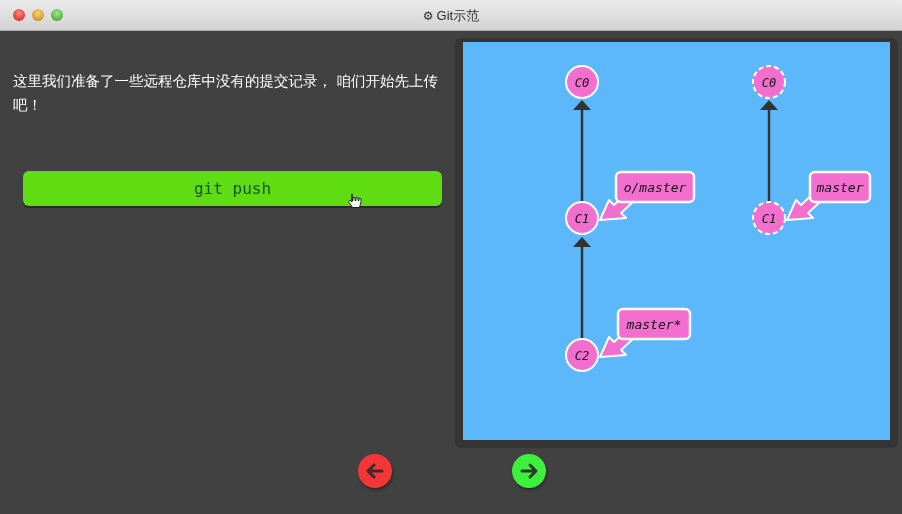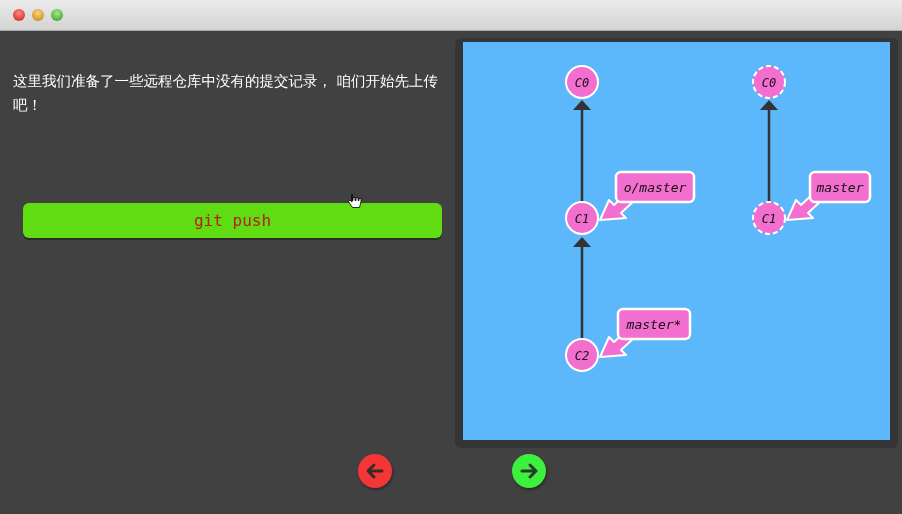--- a/index.html
+++ b/index.html
@@ -6,36 +6,39 @@
   body { width:902px; height:514px; overflow:hidden; background:#3c3c3c; font-family:"DejaVu Sans", sans-serif; position:relative; }
   .titlebar { position:absolute; left:0; top:0; width:902px; height:31px; background:linear-gradient(#ebebeb,#d3d3d3); border-bottom:1px solid #a8a8a8; box-sizing:border-box; }
   .tl { position:absolute; top:9px; width:12px; height:12px; border-radius:50%; }
   .tl.close { left:13px; background:radial-gradient(circle at 50% 35%, #ff8a80, #e0443e 60%, #b0312c); }
   .tl.min { left:32px; background:radial-gradient(circle at 50% 35%, #ffd27a, #d9a13a 60%, #a97a22); }
   .tl.max { left:51px; background:radial-gradient(circle at 50% 35%, #a6e88c, #5cb848 60%, #3f8a31); }
   .title { position:absolute; left:0; right:0; top:7px; text-align:center; font-size:13px; color:#2b2b2b; font-family:"Liberation Sans", sans-serif; }
   .title .gear { font-size:12px; margin-right:3px; }
   .content { position:absolute; left:0; top:31px; width:902px; height:483px; background:#414141; }
   .desc { position:absolute; left:13px; top:38px; width:440px; color:#ffffff; font-size:14.5px; line-height:24px; }
-  .cmd-btn { position:absolute; left:23px; top:140px; width:419px; height:35px; background:#5fdc12; border-radius:6px; box-shadow:0 2px 0 #2a2a2a; display:flex; align-items:center; justify-content:center; font-family:"DejaVu Sans Mono", monospace; font-size:16px; color:#b91c1c; cursor:pointer;margin-top:32px; }
+  .cmd-btn { position:absolute; left:23px; top:140px; width:419px; height:35px; background:#5fdc12; border-radius:6px; box-shadow:0 2px 0 #2a2a2a; display:flex; align-items:center; justify-content:center; font-family:"DejaVu Sans Mono", monospace; font-size:16px; color:#14532d; cursor:pointer; }
   .cursor { position:absolute; left:348px; top:162px; font-size:16px; color:#fff; }
   .viz-frame { position:absolute; left:455px; top:7px; width:443px; height:410px; background:#353535; border-radius:6px; }
   .viz { position:absolute; left:463px; top:11px; width:427px; height:398px; background:#5cb8fa;font-style:italic; }
   .nav-btn { position:absolute; top:423px; width:34px; height:34px; border-radius:50%; display:flex; align-items:center; justify-content:center; box-shadow:1px 2px 3px rgba(0,0,0,0.35); cursor:pointer; }
   .nav-btn.back { left:358px; background:#f53636; }
   .nav-btn.next { left:512px; background:#3ef03e; }
   .nav-btn svg { width:24px; height:24px; }
 </style>
 </head>
 <body>
 
 <div class="titlebar">
   <div class="tl close"></div>
   <div class="tl min"></div>
   <div class="tl max"></div>
+  <div class="title">
+    <span class="gear">⚙</span><span>Git示范</span>
+  </div>
 </div>
 
 <div class="content">
   <div class="desc">这里我们准备了一些远程仓库中没有的提交记录， 咱们开始先上传吧！</div>
 
   <div class="cmd-btn">
     <span>git push</span>
   </div>
   <div class="cursor">
     <svg width="14" height="18" viewBox="0 0 14 18">

